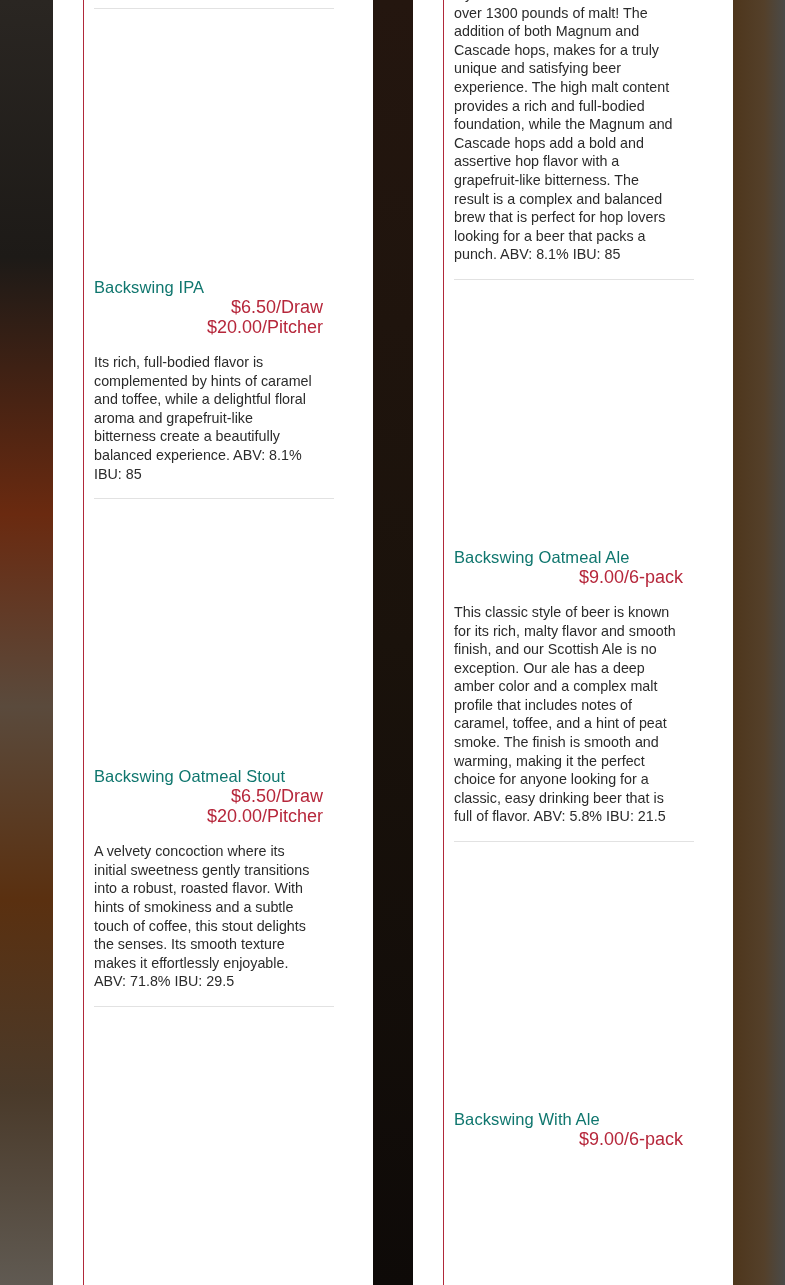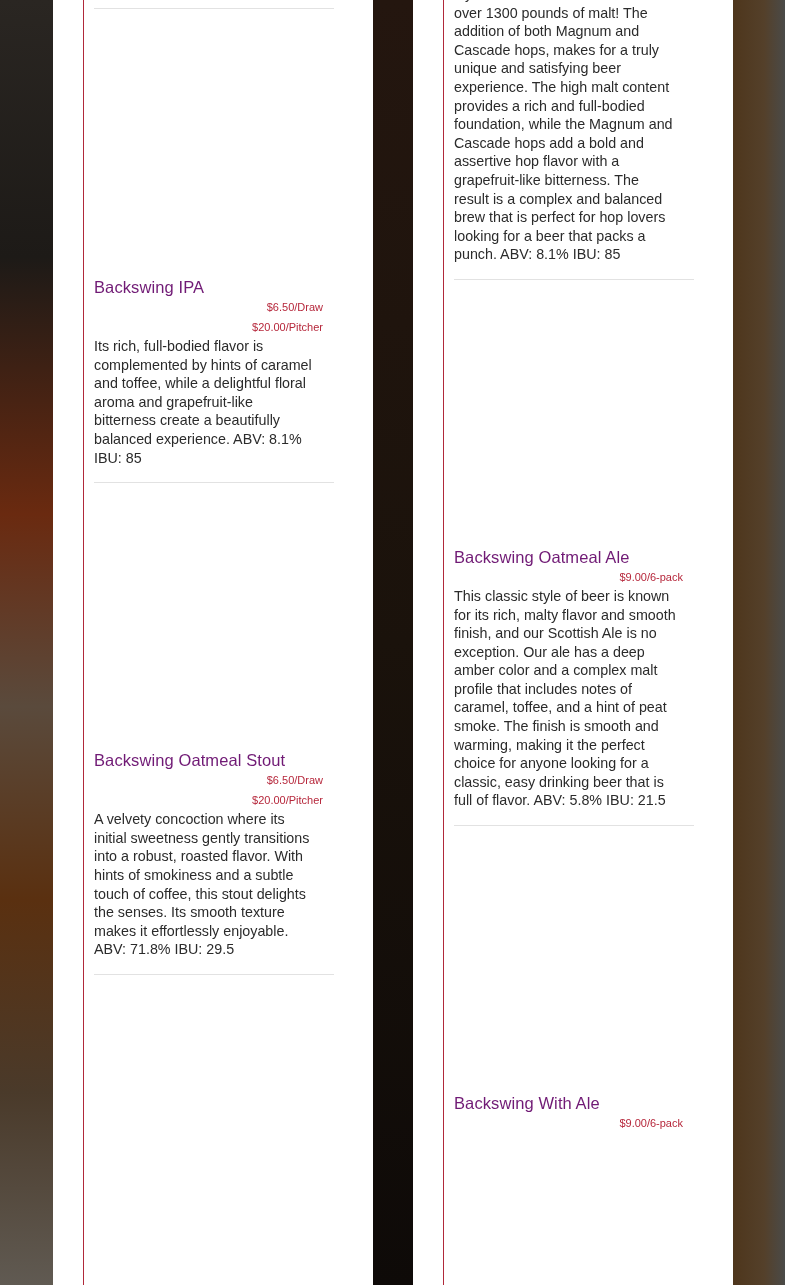--- a/index.html
+++ b/index.html
@@ -34,27 +34,27 @@
     .panel.right { left: 413px; }
     .panel .rule {
       position: absolute; top: 0; bottom: 0; left: 30px; width: 1px; background: #b0293a;
     }
     .col {
       position: absolute; left: 41px; width: 240px;
     }
     .divider { height: 1px; background: #e2e2e2; width: 240px; }
     .img-ph { width: 240px; }
     .item-title {
-      color: #701a75; font-size: 16.5px; line-height: 20px; letter-spacing: 0.1px; white-space: nowrap;
+      color: #0f766e; font-size: 16.5px; line-height: 20px; letter-spacing: 0.1px; white-space: nowrap;
     }
     .price {
-      color: #b6273b; font-size: 11px; line-height: 20px; text-align: right; padding-right: 11px; white-space: nowrap;
+      color: #b6273b; font-size: 18px; line-height: 20px; text-align: right; padding-right: 11px; white-space: nowrap;
     }
     .desc {
-      color: #2b2b2b; font-size: 14.3px; line-height: 18.6px; width: 222px; margin-top: 0;
+      color: #2b2b2b; font-size: 14.3px; line-height: 18.6px; width: 222px; margin-top: 16px;
     }
   </style>
 </head>
 <body>
 
 <div class="left-edge"></div>
 <div class="gap-strip"></div>
 <div class="right-edge"></div>
 
 <div class="panel left">

